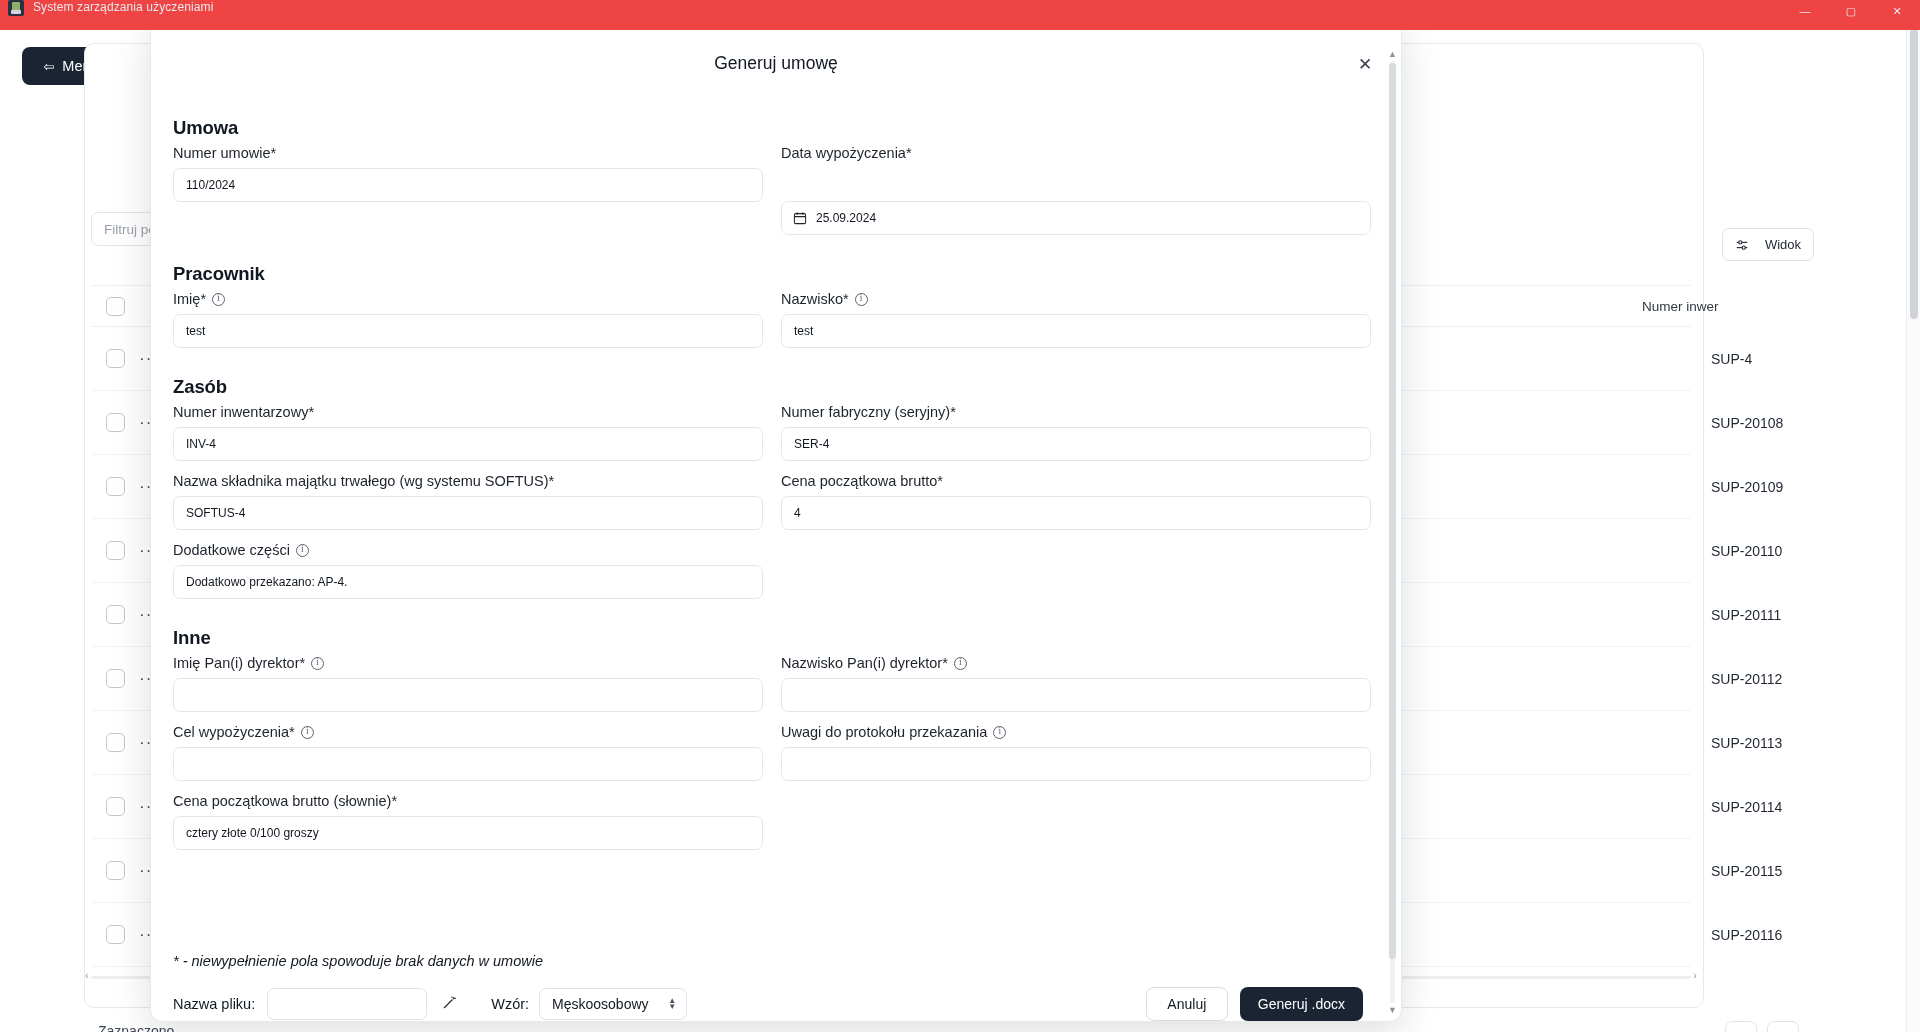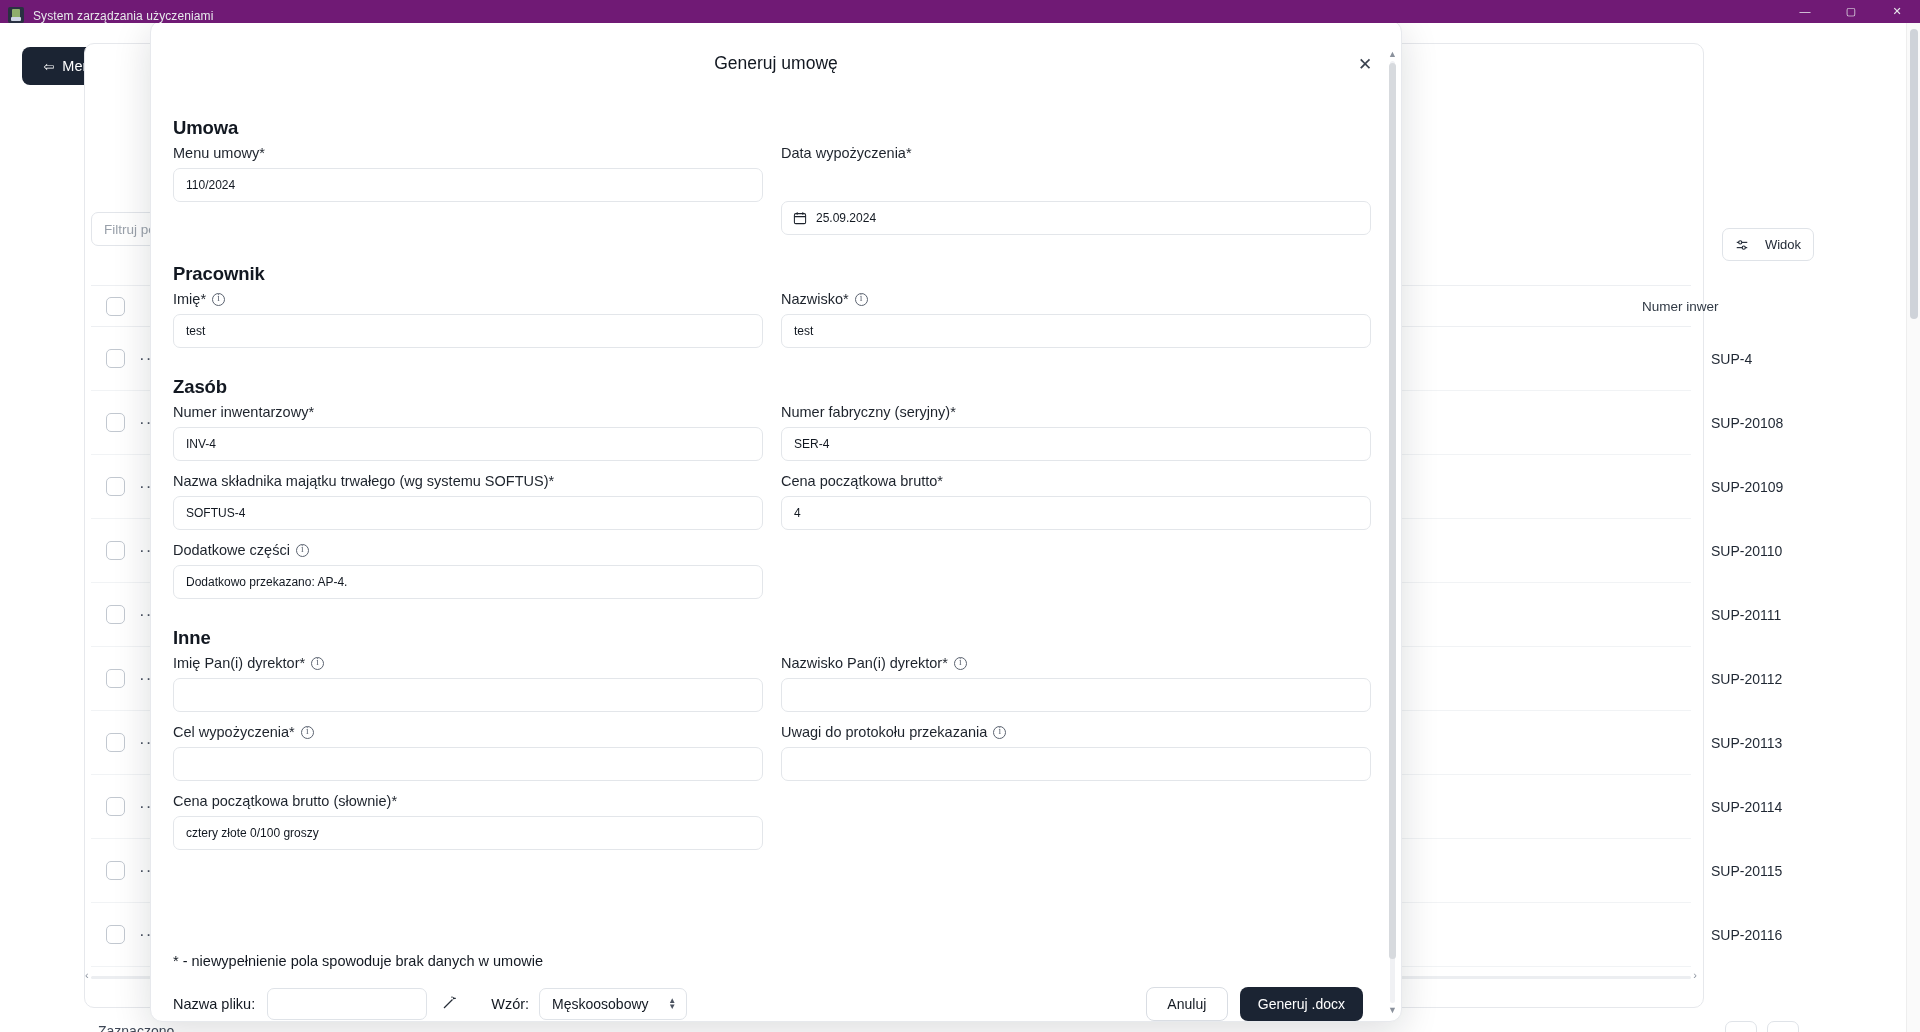--- a/index.html
+++ b/index.html
@@ -7,23 +7,23 @@
     margin: 0; padding: 0;
     width: 1920px; height: 1032px;
     overflow: hidden;
     font-family: "Liberation Sans", sans-serif;
     background: #ffffff;
   }
 
   
   .titlebar {
     position: absolute; top: 0; left: 0;
-    width: 1920px; height: 23px;
-    background: #701a75;
-    display: flex; align-items: flex-end;
+    width: 1920px; height: 30px;
+    background: #ef4444;
+    display: flex; align-items: flex-start;
     color: #e8eaed;
     font-size: 12px;
     z-index: 50;
   }
   .titlebar .app-icon {
     width: 16px; height: 16px; margin-left: 8px; margin-right: 9px;
     background: #2a3142;
     border-radius: 2px;
     position: relative;
     display: inline-block;
@@ -186,21 +186,21 @@
     width: 100%; height: 34px;
     border: 1px solid #e3e6ea; border-radius: 7px; background: #fff;
     display: flex; align-items: center; padding: 0 12px;
     font-size: 12px; color: #121821;
   }
   .finput.with-icon { gap: 9px; padding-left: 11px; margin-top: 40px; }
   .cal-icon { width: 14px; height: 14px; color: #1d232c; flex: 0 0 auto; display: block; }
 
   .note {
     position: absolute; left: 22px; top: 932px;
-    font-size: 14.5px; color: #131922;
+    font-size: 14.5px; font-style: italic; color: #131922;
   }
   .footer-row {
     position: absolute; left: 22px; top: 966px; width: 1190px;
     display: flex; align-items: center;
   }
   .fl-label { font-size: 14.5px; color: #131922; margin-right: 12px; text-align: center; }
   .fname-input {
     width: 160px; height: 32px; border: 1px solid #dfe3e8; border-radius: 7px; background: #fff;
   }
   .magic-icon { margin-left: 14px; color: #262d38; font-size: 15px; }
@@ -377,21 +377,21 @@
     <div class="m-track"></div>
     <div class="m-thumb"></div>
     <span class="m-down">▼</span>
   </div>
 
   <div class="form-area">
 
     <div class="sect-title">Umowa</div>
     <div class="grid2">
       <div class="field">
-        <div class="flabel">Menu umowy*</div>
+        <div class="flabel">Numer umowie*</div>
         <div class="finput">
           <span>110/2024</span>
         </div>
       </div>
       <div class="field">
         <div class="flabel">Data wypożyczenia*</div>
         <div class="finput with-icon">
           <svg class="cal-icon" viewBox="0 0 16 16" fill="none" stroke="#1d232c" stroke-width="1.2">
             <rect x="1.6" y="3" width="12.8" height="11.4" rx="1.6"></rect>
             <line x1="1.6" y1="6.4" x2="14.4" y2="6.4"></line>

